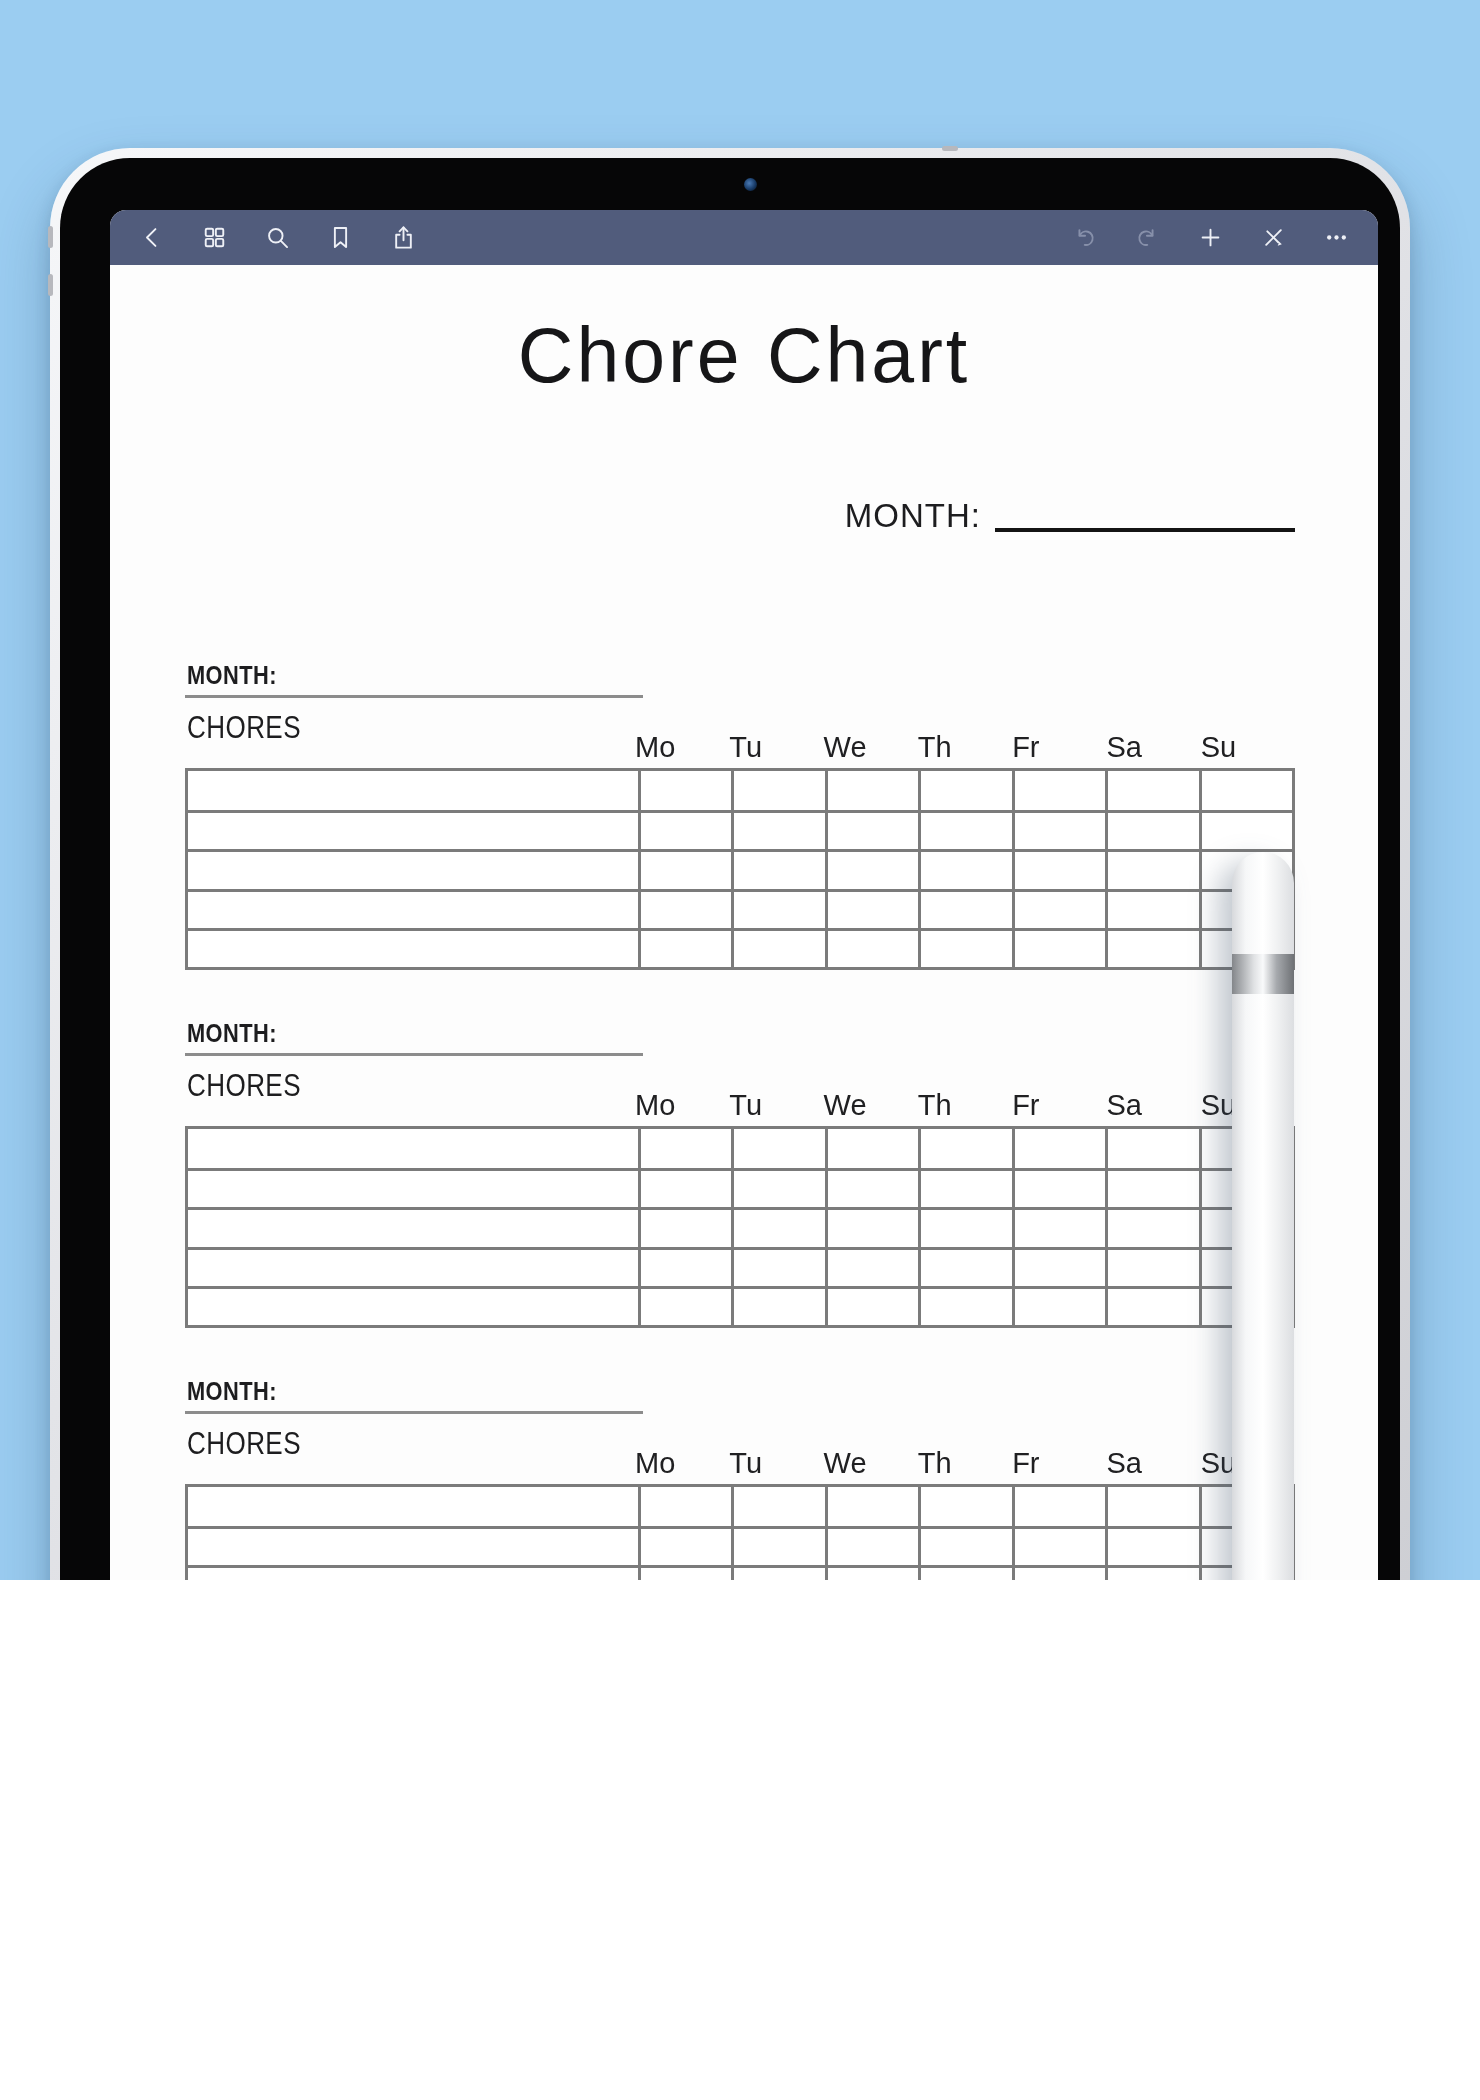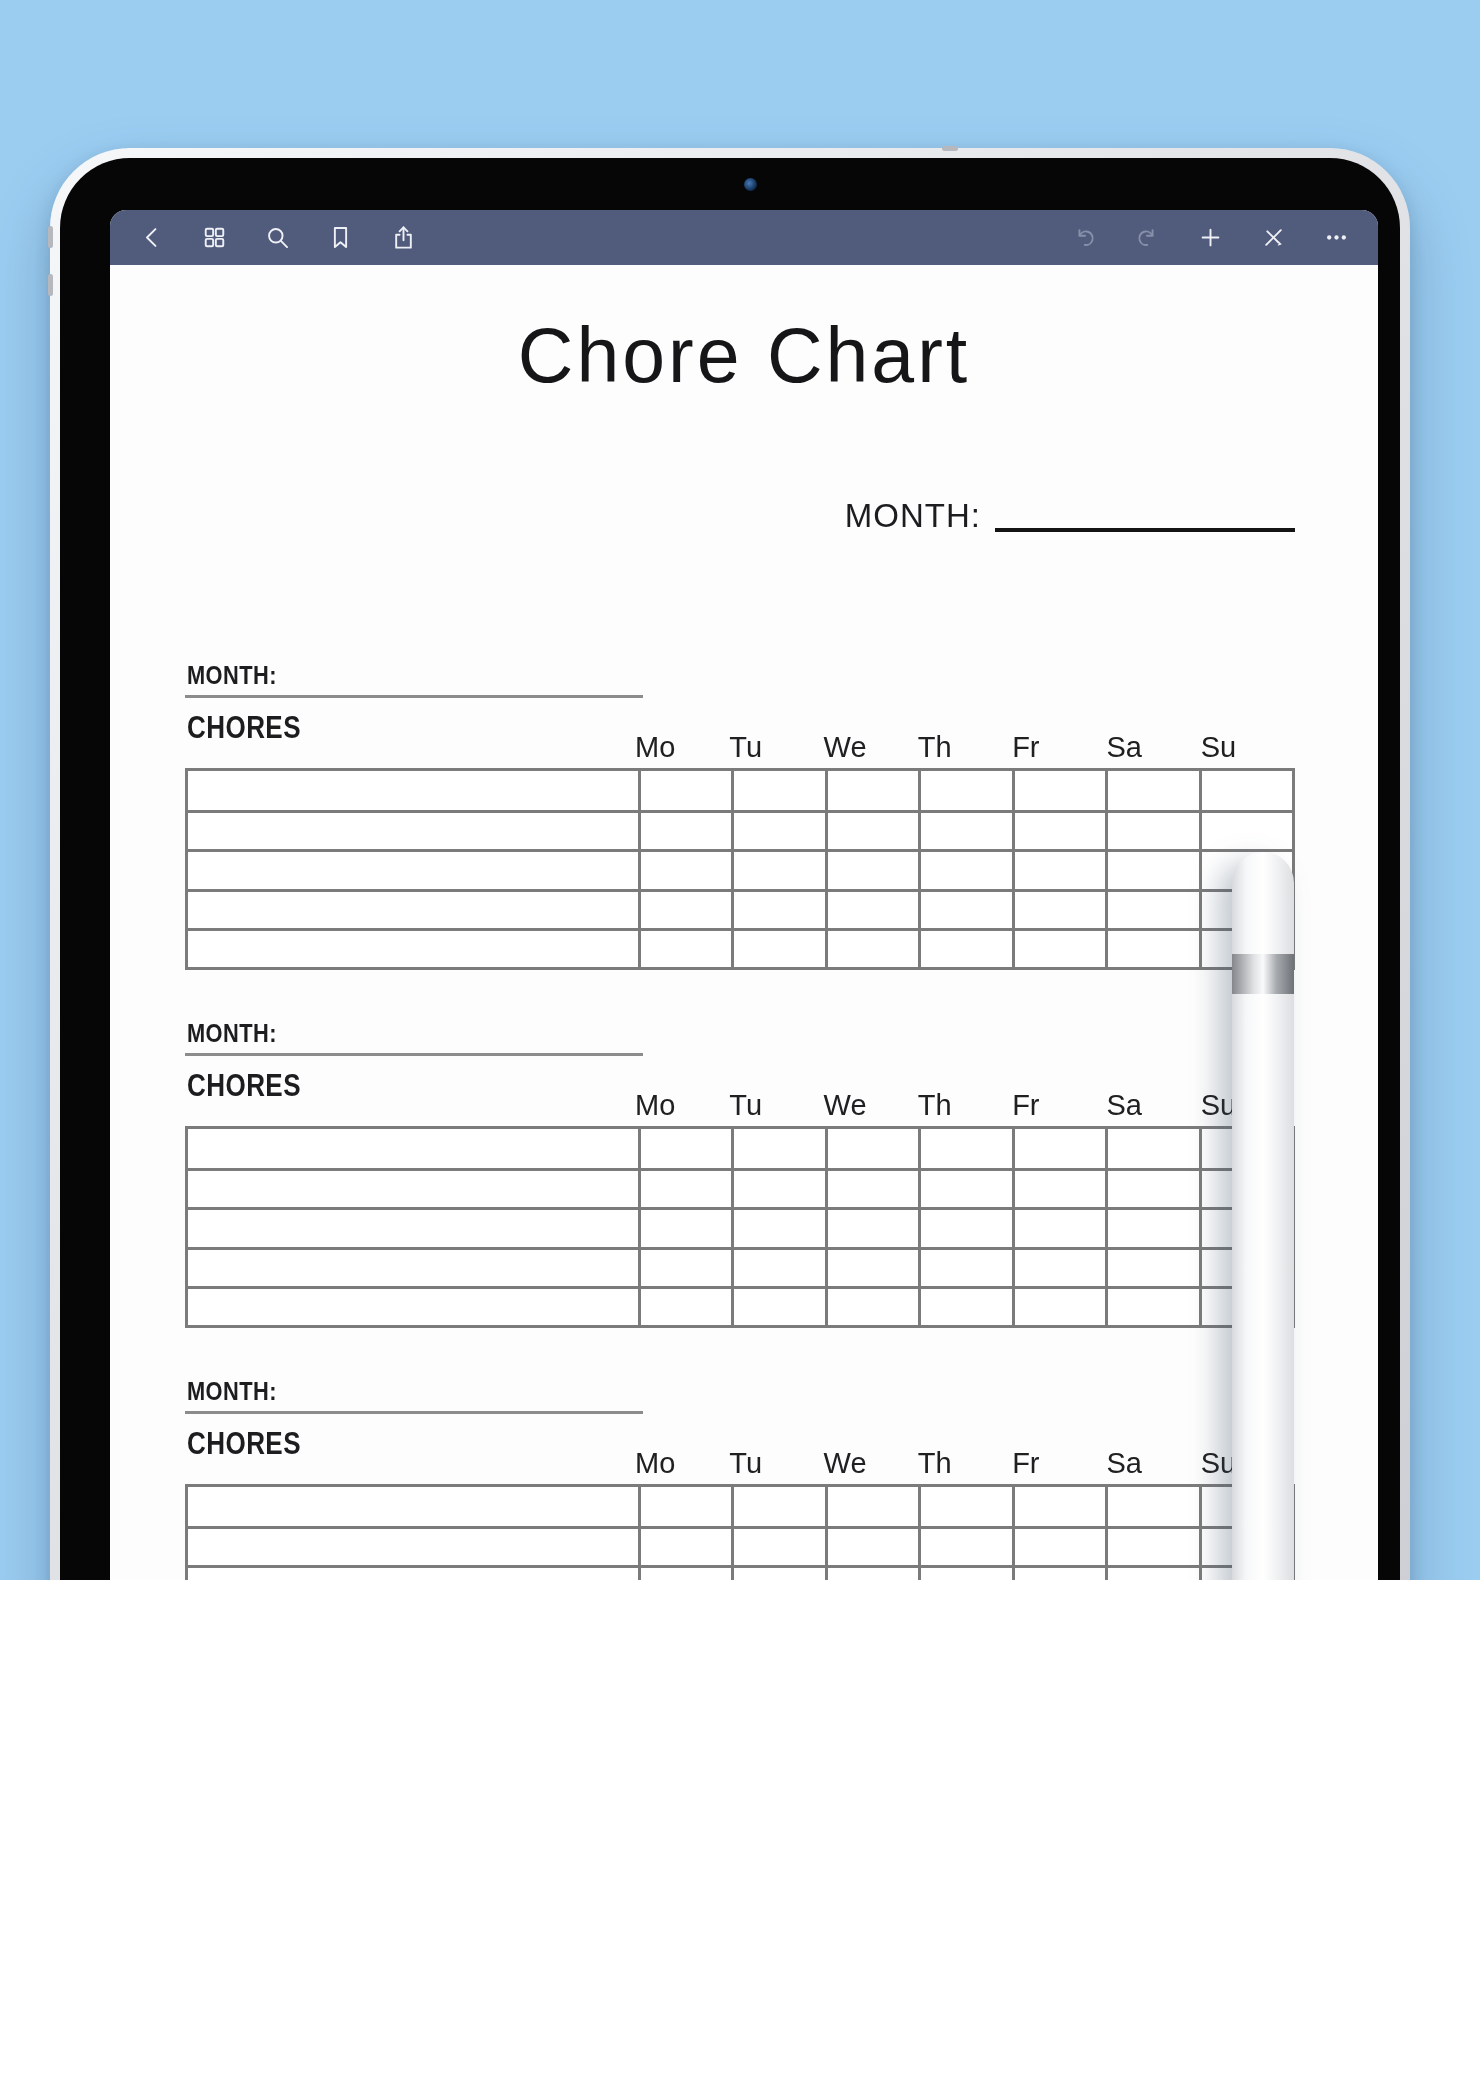--- a/index.html
+++ b/index.html
@@ -36,21 +36,21 @@
   .doc-title{position:absolute;top:46px;left:0;width:100%;text-align:center;font-size:77px;letter-spacing:3px;color:#161618;}
   .month-top{position:absolute;top:234px;right:83px;display:flex;align-items:flex-end;}
   .month-top .lbl{font-size:33px;letter-spacing:1px;line-height:1;}
   .month-top .line{width:300px;height:6px;border-bottom:4px solid #141414;margin-left:14px;}
 
   .section{position:absolute;left:75px;width:1110px;height:312px;}
   .sec1{top:395px;} .sec2{top:753px;} .sec3{top:1111px;}
   .cond{display:inline-block;transform:scaleX(.84);transform-origin:0 50%;}
   .month-lbl{position:absolute;top:0;left:2px;font-size:26px;font-weight:700;letter-spacing:.5px;}
   .month-underline{position:absolute;top:35px;left:0;width:458px;height:3px;background:var(--underline);}
-  .chores-lbl{position:absolute;top:50px;left:2px;font-size:31px;font-weight:700;letter-spacing:.5px;}
+  .chores-lbl{position:absolute;top:50px;left:2px;font-size:31px;font-weight:400;letter-spacing:.5px;}
   .day-row{position:absolute;left:450px;top:70px;width:660px;height:35px;display:grid;grid-template-columns:repeat(7,1fr);align-items:end;}
   .day-row span{text-align:left;font-size:29px;line-height:1;padding-bottom:3px;color:#202022;}
   .chore-table{position:absolute;left:0;top:108px;width:1110px;height:202px;border:3px solid var(--grid);
     display:grid;grid-template-columns:450px repeat(7,1fr);grid-auto-rows:1fr;background:#fff;}
   .cell{border-left:3px solid var(--grid);border-top:3px solid var(--grid);}
   .cell.c0{border-left:none;} .cell.r0{border-top:none;}
 
   .reward{position:absolute;top:1524px;left:75px;width:1055px;display:flex;align-items:flex-end;}
   .reward .lbl{font-size:31px;font-weight:700;letter-spacing:.5px;line-height:1;}
   .reward .line{flex:1;height:8px;border-bottom:5px solid #7e7e7e;margin-left:10px;}

